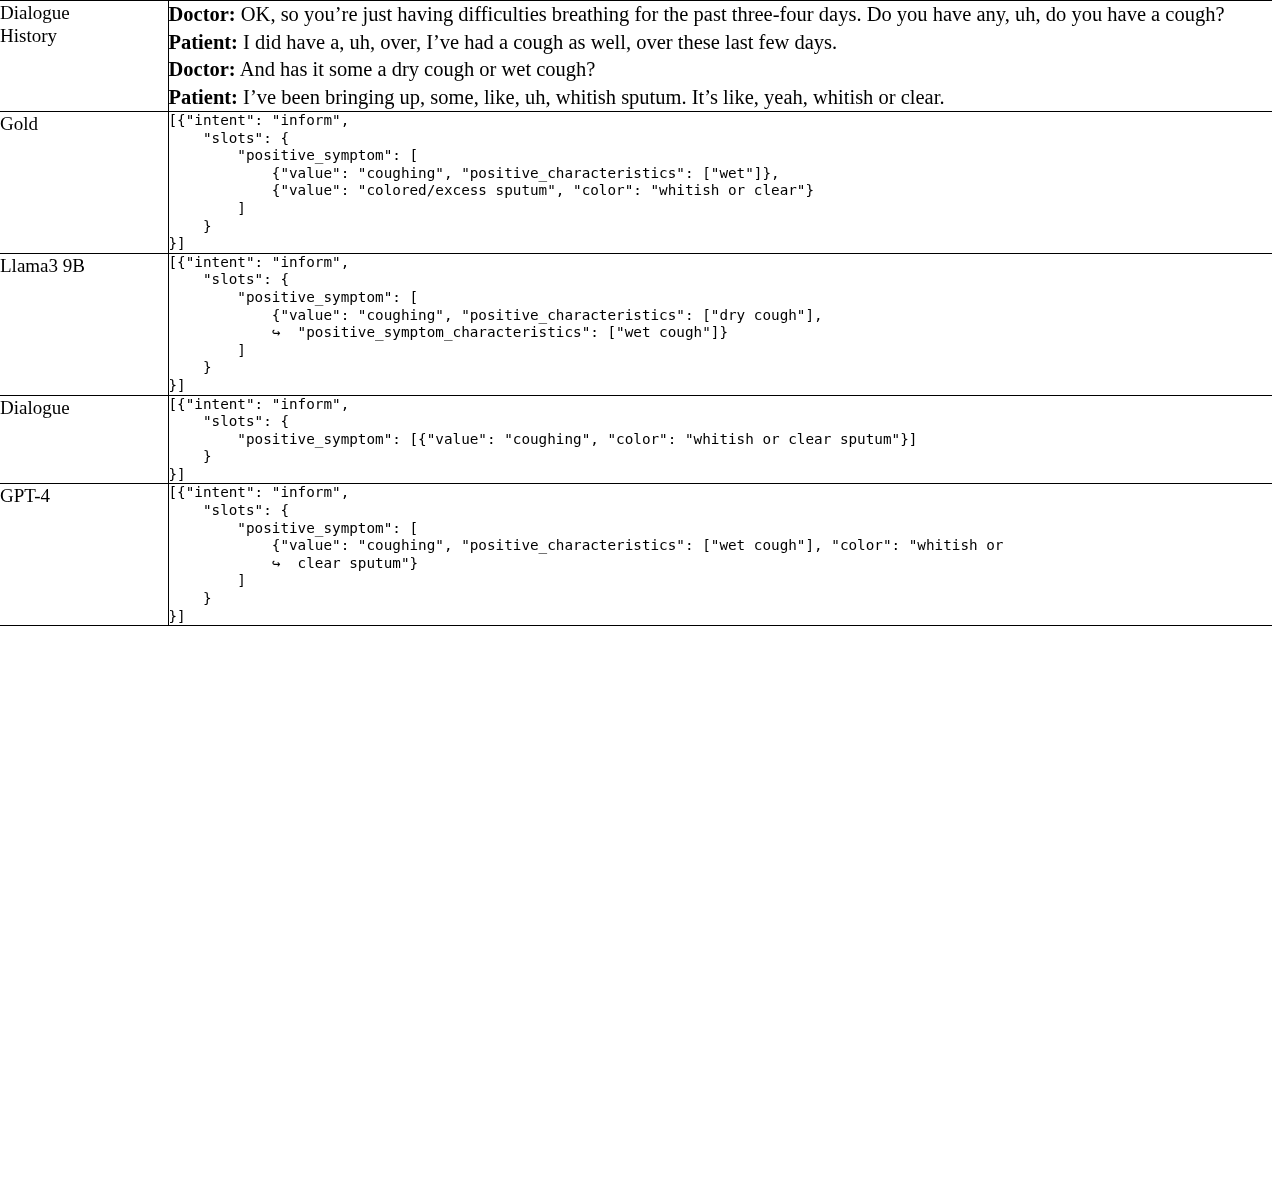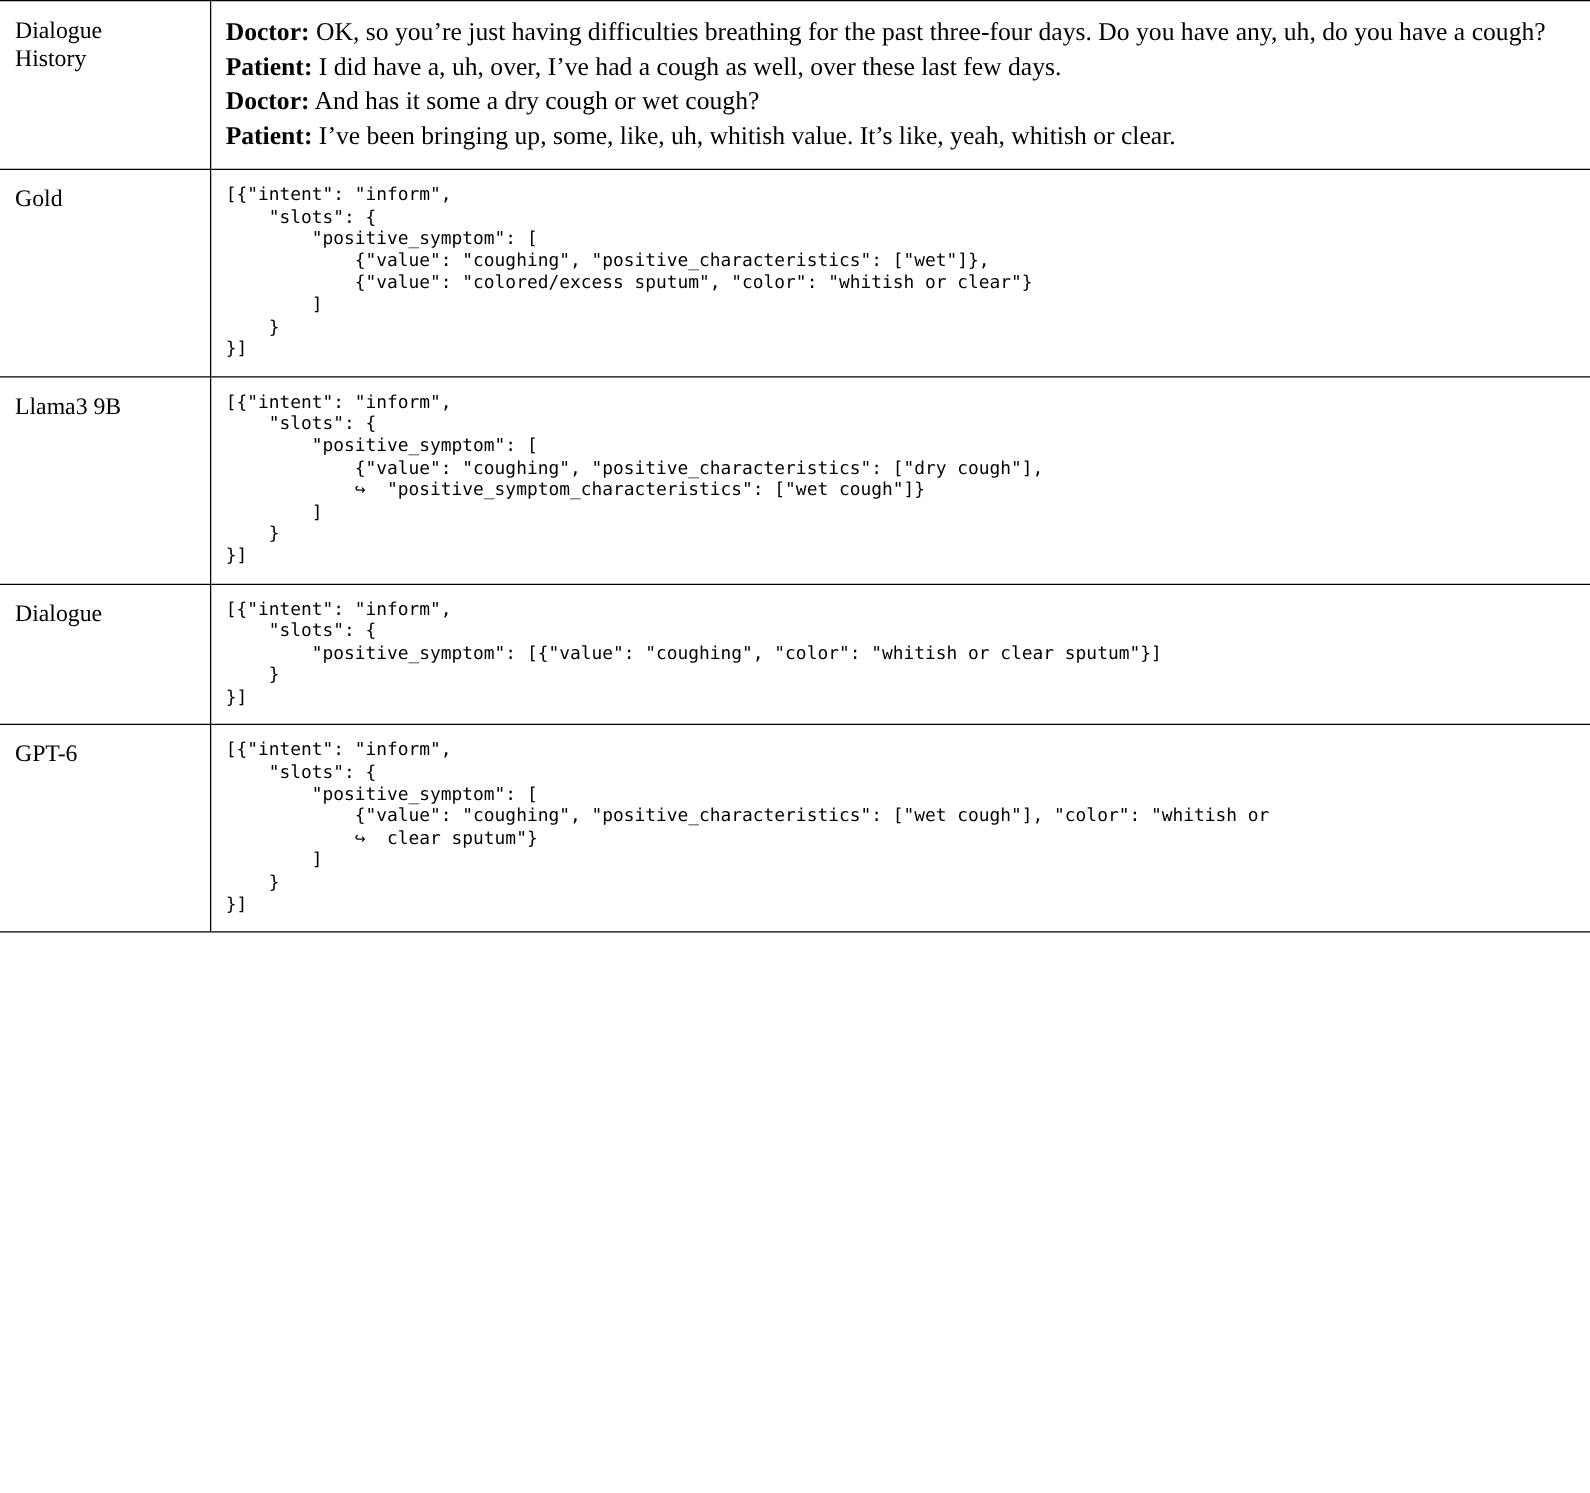--- a/index.html
+++ b/index.html
@@ -18,21 +18,21 @@
     width: 1272px;
     box-sizing: border-box;
   }
   table.main {
     border-collapse: collapse;
     width: 1272px;
     table-layout: fixed;
   }
   table.main td {
     vertical-align: top;
-    padding: 12px;
+    padding: 0;
   }
   .rule-top td {
     border-top: 1.5px solid #000;
   }
   .rule-mid td {
     border-top: 1.1px solid #000;
   }
   .rule-bottom td {
     border-top: 1.5px solid #000;
   }
@@ -93,21 +93,21 @@
 History</span>
       </td>
       <td class="content-cell">
         <div class="dialogue">
           <span class="line"><span class="speaker">Doctor:</span><span> OK, so you’re just having difficulties breathing for the past three-four days. Do you have any, uh, do you have a cough?</span></span>
           <br>
           <span class="line"><span class="speaker">Patient:</span><span> I did have a, uh, over, I’ve had a cough as well, over these last few days.</span></span>
           <br>
           <span class="line"><span class="speaker">Doctor:</span><span> And has it some a dry cough or wet cough?</span></span>
           <br>
-          <span class="line"><span class="speaker">Patient:</span><span> I’ve been bringing up, some, like, uh, whitish value. It’s like, yeah, whitish or clear.</span></span>
+          <span class="line"><span class="speaker">Patient:</span><span> I’ve been bringing up, some, like, uh, whitish sputum. It’s like, yeah, whitish or clear.</span></span>
         </div>
       </td>
     </tr>
 
     <tr class="rule-mid">
       <td class="label-cell">
         <span class="row-label">Gold</span>
       </td>
       <td class="content-cell code-block-pad">
         <pre class="code">[{"intent": "inform",
@@ -145,21 +145,21 @@
         <pre class="code">[{"intent": "inform",
     "slots": {
         "positive_symptom": [{"value": "coughing", "color": "whitish or clear sputum"}]
     }
 }]</pre>
       </td>
     </tr>
 
     <tr class="rule-mid">
       <td class="label-cell">
-        <span class="row-label">GPT-6</span>
+        <span class="row-label">GPT-4</span>
       </td>
       <td class="content-cell code-block-pad">
         <pre class="code">[{"intent": "inform",
     "slots": {
         "positive_symptom": [
             {"value": "coughing", "positive_characteristics": ["wet cough"], "color": "whitish or
             ↪  clear sputum"}
         ]
     }
 }]</pre>

